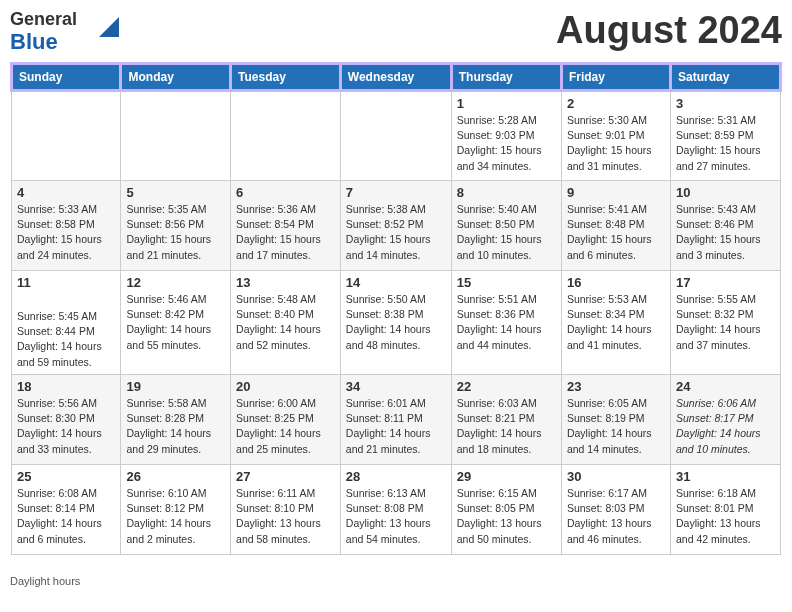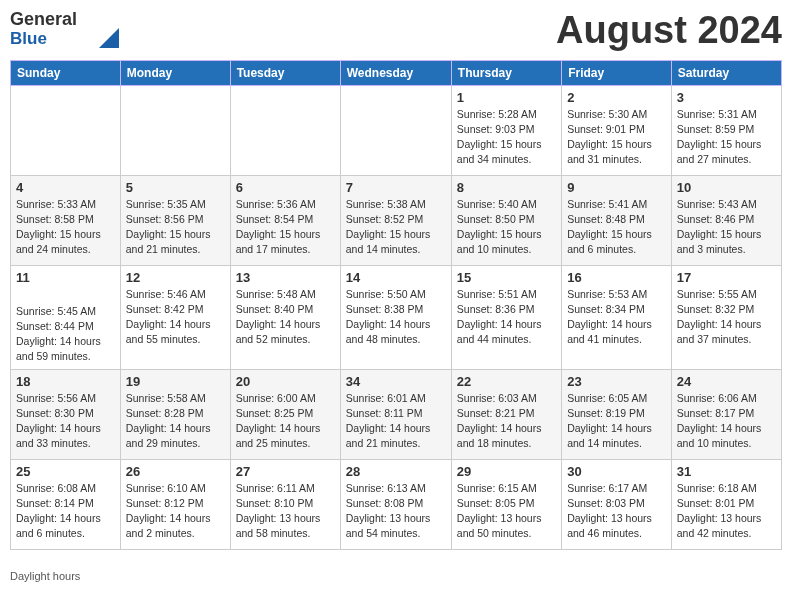--- a/index.html
+++ b/index.html
@@ -11,21 +11,21 @@
       padding: 10px;
     }
     .header-area {
       display: flex;
       justify-content: space-between;
       align-items: flex-start;
       margin-bottom: 8px;
     }
     .logo {
       display: flex;
-      align-items: flex-end;
+      align-items: center;
       gap: 20px;
     }
     .title-area {
       text-align: right;
     }
     .month-title {
       font-size: 38px;
       font-weight: bold;
       color: #333;
       line-height: 1.1;
@@ -40,21 +40,21 @@
       border-collapse: collapse;
       font-size: 11px;
     }
     .calendar-table th {
       background-color: #2470b8;
       color: #fff;
       text-align: left;
       padding: 5px 6px;
       font-size: 12px;
       font-weight: bold;
-      border: 1px solid #c4b5fd;
+      border: 3px solid #c4b5fd;
     }
     .calendar-table td {
       border: 1px solid #ccc;
       vertical-align: top;
       padding: 4px 5px;
       height: 90px;
       width: 113px;
       background: #fff;
     }
     .calendar-table tr:nth-child(even) td {
@@ -82,21 +82,21 @@
       text-align: left;
     }
   </style>
 </head>
 <body>
 
 <div class="header-area">
   <div class="logo">
     <div style="line-height:1.1;">
       <span style="font-size:18px;font-weight:bold;color:#333;">General</span><br>
-      <span style="font-size:17px;font-weight:bold;color:#1a5fa8;">Blue</span>
+      <span style="font-size:22px;font-weight:bold;color:#1a5fa8;">Blue</span>
     </div>
     <svg width="20" height="20" viewBox="0 0 20 20" style="margin-left:2px;margin-top:-10px;">
       <polygon points="0,20 20,20 20,0" fill="#1a5fa8"></polygon>
     </svg>
   </div>
   <div class="title-area">
     <div class="month-title">August 2024</div>
   </div>
 </div>
 
@@ -257,21 +257,21 @@
 Daylight: 14 hours and 18 minutes.</div>
         </td>
         <td>
           <span class="day-number">23</span>
           <div class="day-info" style="white-space: pre-line;">Sunrise: 6:05 AM
 Sunset: 8:19 PM
 Daylight: 14 hours and 14 minutes.</div>
         </td>
         <td>
           <span class="day-number">24</span>
-          <div class="day-info" style="white-space: pre-line;">Sunrise: 6:06 AM
+          <div class="day-info" style="white-space: pre-line; font-style: italic;">Sunrise: 6:06 AM
 Sunset: 8:17 PM
 Daylight: 14 hours and 10 minutes.</div>
         </td>
       </tr>
       <tr>
         <td>
           <span class="day-number">25</span>
           <div class="day-info" style="white-space: pre-line;">Sunrise: 6:08 AM
 Sunset: 8:14 PM
 Daylight: 14 hours and 6 minutes.</div>

